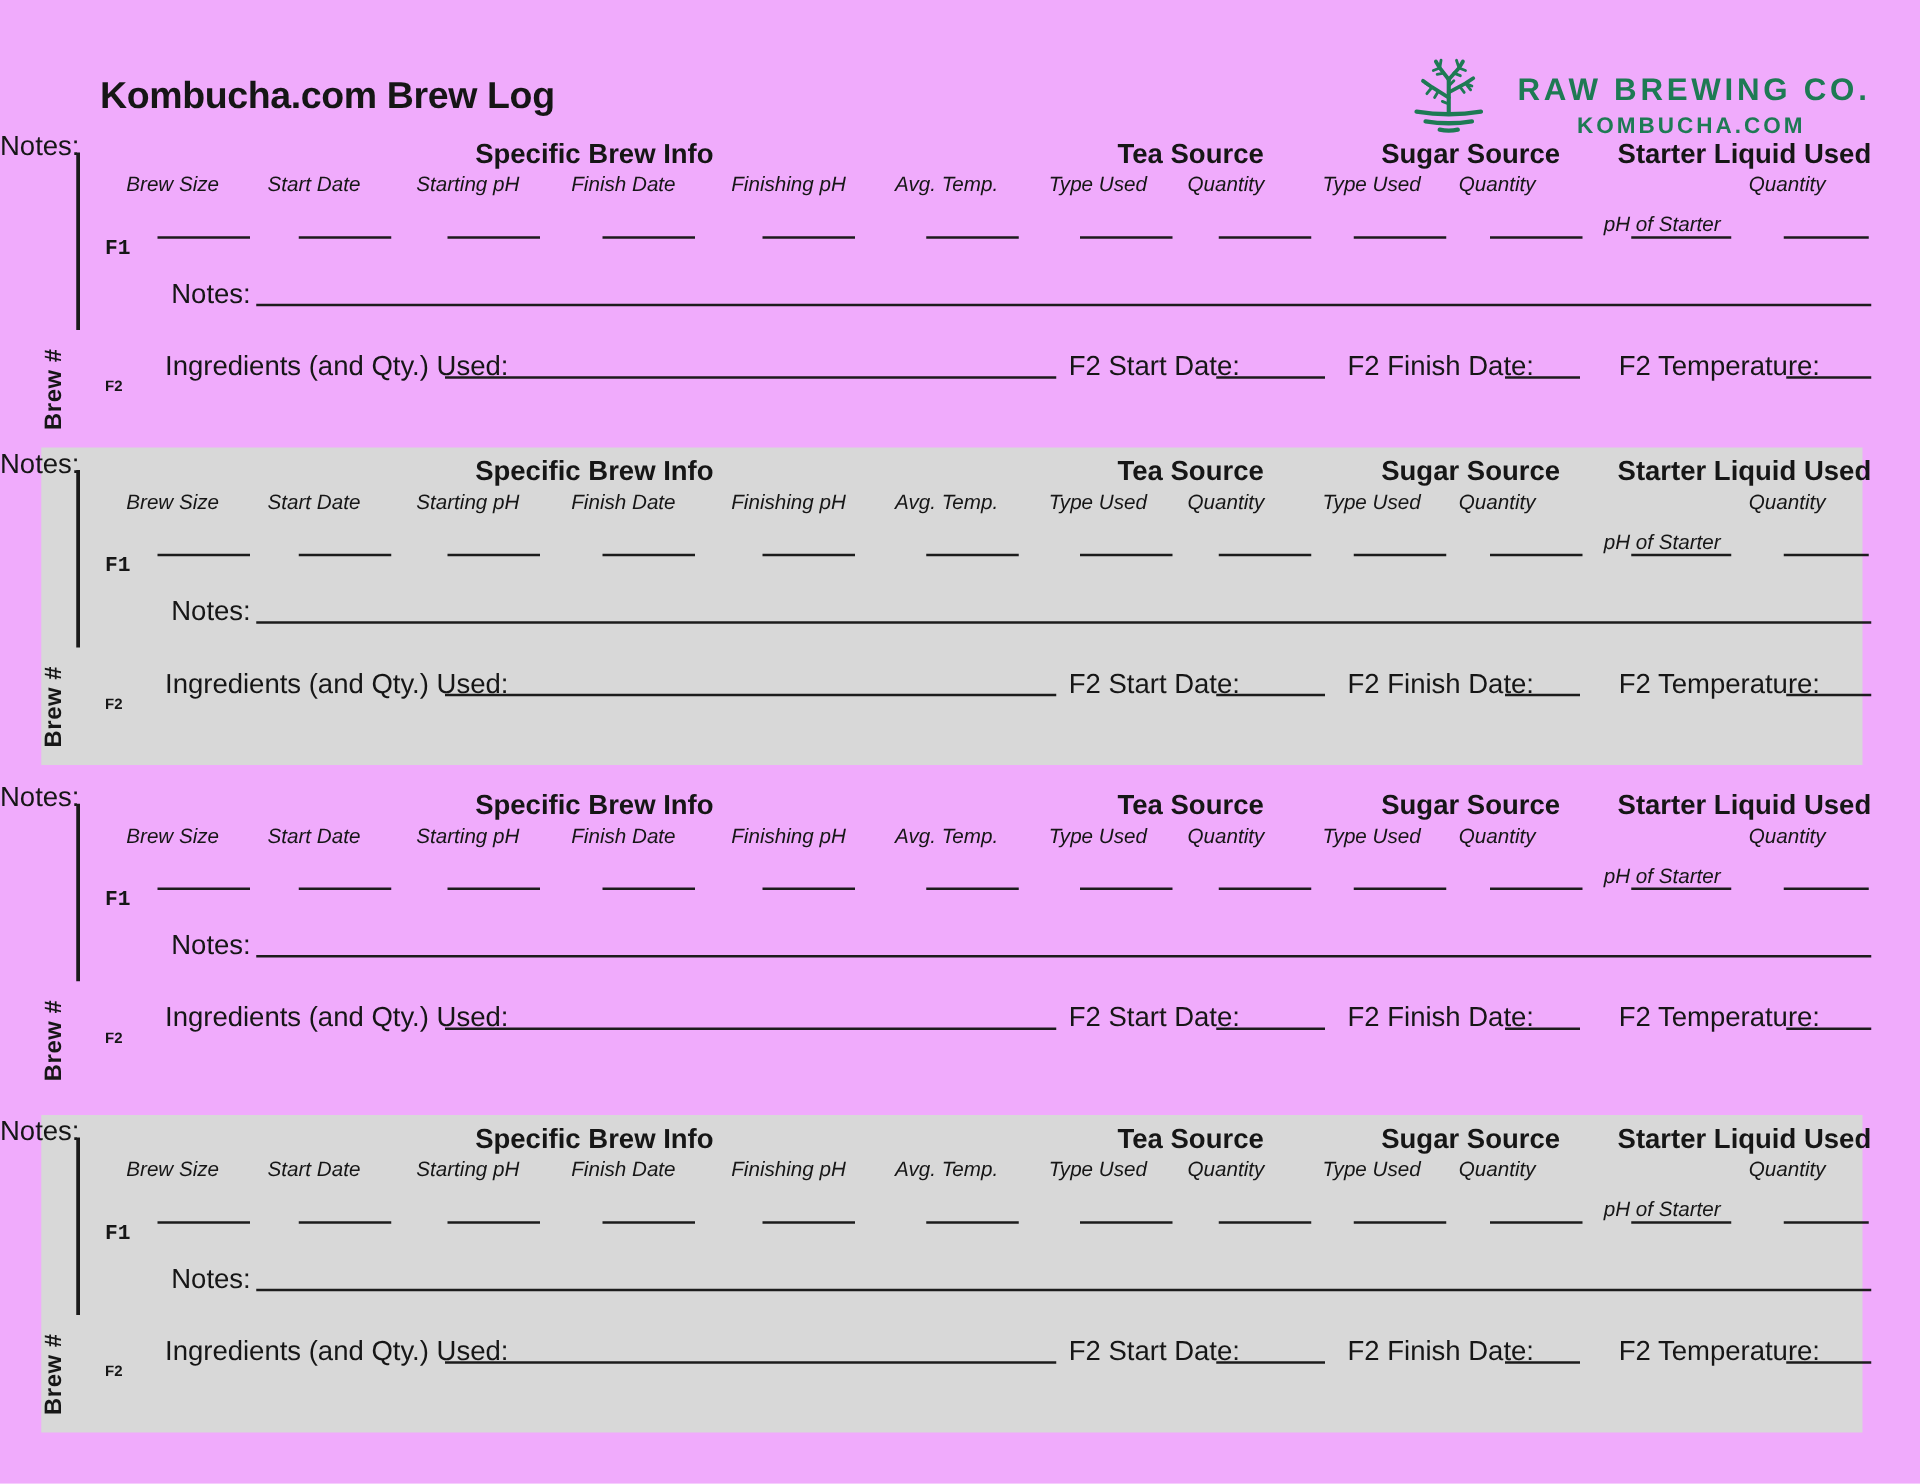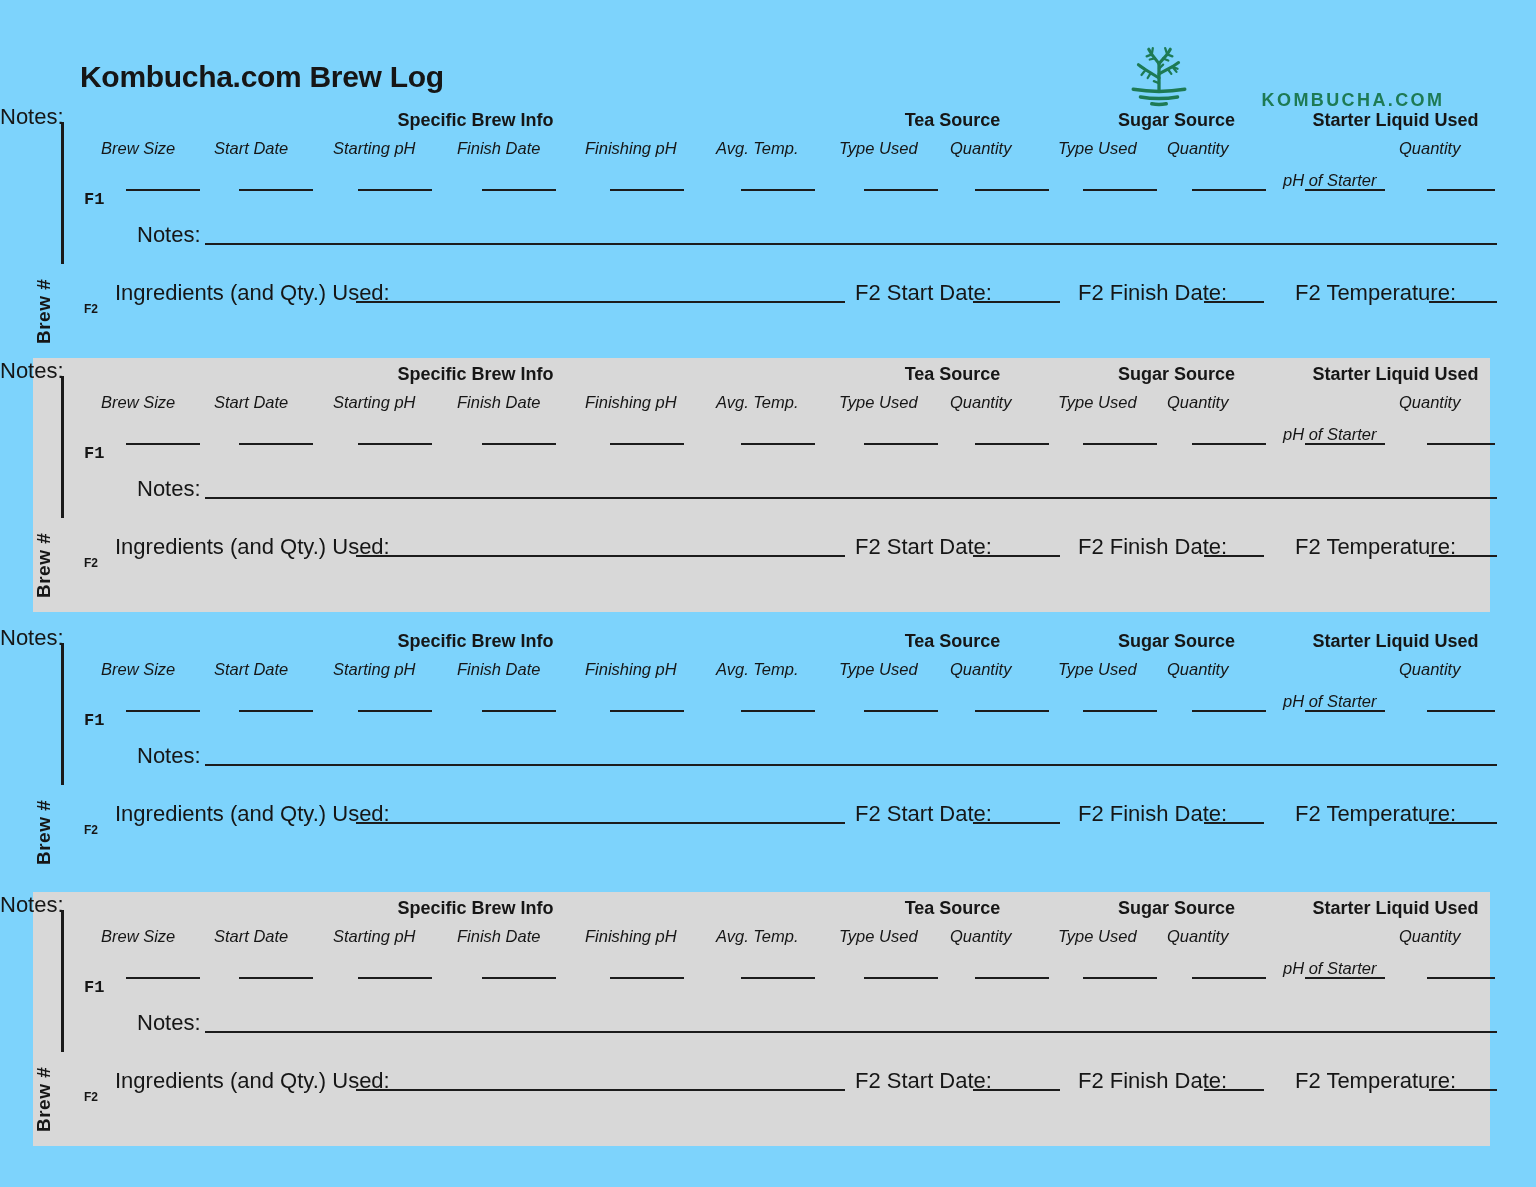--- a/index.html
+++ b/index.html
@@ -1,19 +1,19 @@
 <!DOCTYPE html>
 <html><head>
 <meta charset="utf-8">
 <style>
   html,body{margin:0;padding:0;background:#fff;}
   .page{
     position:relative;
     width:1536px;height:1187px;
-    background:#7dd3fc;
+    background:#f0abfc;
     font-family:"Liberation Sans", sans-serif;
     color:#161616;
     overflow:hidden;
   }
   
   .hdr{position:relative;height:104px;}
   .title{
     position:absolute;left:80px;top:60px;
     font-size:30px;font-weight:700;letter-spacing:-0.3px;white-space:nowrap;
   }
@@ -37,41 +37,41 @@
   .abs{position:absolute;white-space:nowrap;}
   .lbl{font-size:22px;}
   
   .rail-line{left:61px;top:18px;width:2.5px;height:142px;background:#1a1a1a;}
   .rail-label{
     left:34px;top:160px;height:80px;
     writing-mode:vertical-rl;transform:rotate(180deg);
     font-weight:700;font-size:19px;line-height:1;letter-spacing:0.5px;
   }
   
-  .gh{top:6px;font-weight:700;font-size:18px;text-align:center;}
+  .gh{top:6px;font-weight:700;font-size:22px;text-align:center;}
   .gh1{left:112px;width:727px;}
   .gh2{left:839px;width:227px;text-align:center;}
   .gh3{left:1066px;width:221px;}
   .gh4{left:1287px;width:217px;}
   
   .cl{top:35px;width:124px;text-align:left;font-style:italic;font-size:16.5px;}
   .c1{left:101px;}.c2{left:214px;}.c3{left:333px;font-style:italic;}.c4{left:457px;}
   .c5{left:585px;}.c6{left:716px;}.c7{left:839px;}.c8{left:950px;}
   .c9{left:1058px;}.c10{left:1167px;}.c11{left:1283px;margin-top:32px;}.c12{left:1399px;}
   
   .fl{top:85px;width:74px;border-top:2px solid #1c1c1c;height:0;}
   .b1{left:126px;}.b2{left:239px;}.b3{left:358px;}.b4{left:482px;}
   .b5{left:610px;}.b6{left:741px;}.b7{left:864px;}.b8{left:975px;}
   .b9{left:1083px;}.b10{left:1192px;}.b11{left:1305px;width:80px;}.b12{left:1427px;width:68px;}
   .line{border-top:2px solid #1c1c1c;height:0;}
   .f1-label{left:84px;top:86px;font-weight:700;font-size:17px;font-family:Liberation Mono, monospace;}
   .f2-label{left:84px;top:198px;font-weight:700;font-size:12px;}
   .notes1-label{left:137px;top:118px;}
   .notes1-line{left:205px;top:139px;width:1292px;}
-  .ing-label{left:115px;top:176px;}
+  .ing-label{left:132px;top:176px;}
   .ing-line{left:356px;top:197px;width:489px;}
   .f2s-label{left:855px;top:176px;}
   .f2s-line{left:973px;top:197px;width:87px;}
   .f2f-label{left:1078px;top:176px;}
   .f2f-line{left:1204px;top:197px;width:60px;}
   .f2t-label{left:1295px;top:176px;}
   .f2t-line{left:1429px;top:197px;width:68px;}
 </style>
 </head>
 <body>
@@ -93,20 +93,21 @@
       <path d="M32 21 L25 12 L22 7" stroke-width="3"></path>
       <path d="M32 21 L40 12 L43 7" stroke-width="3"></path>
 
       <path d="M19 27 L15 32 M19 27 L14 24 M24 30 L21 35" stroke-width="2.2"></path>
       <path d="M45 24 L49 29 M45 24 L50 26 M41 27 L44 31" stroke-width="2.2"></path>
       <path d="M25 12 L20 14 M25 12 L26 6 M28 16 L23 17" stroke-width="2.2"></path>
       <path d="M40 12 L45 14 M40 12 L38 6 M36 16 L41 18" stroke-width="2.2"></path>
       <path d="M32 26 L36 22 M32 40 L27 38" stroke-width="2.2"></path>
     </svg>
 
+    <div class="brand-name">RAW BREWING CO.</div>
     <div class="brand-site">KOMBUCHA.COM</div>
   </div>
 
   <div id="sections">
       <div class="sec">
 
     <div class="abs rail-line"></div>
     <div class="abs rail-label">Brew #</div>
 
     <div class="abs gh gh1">Specific Brew Info</div>

